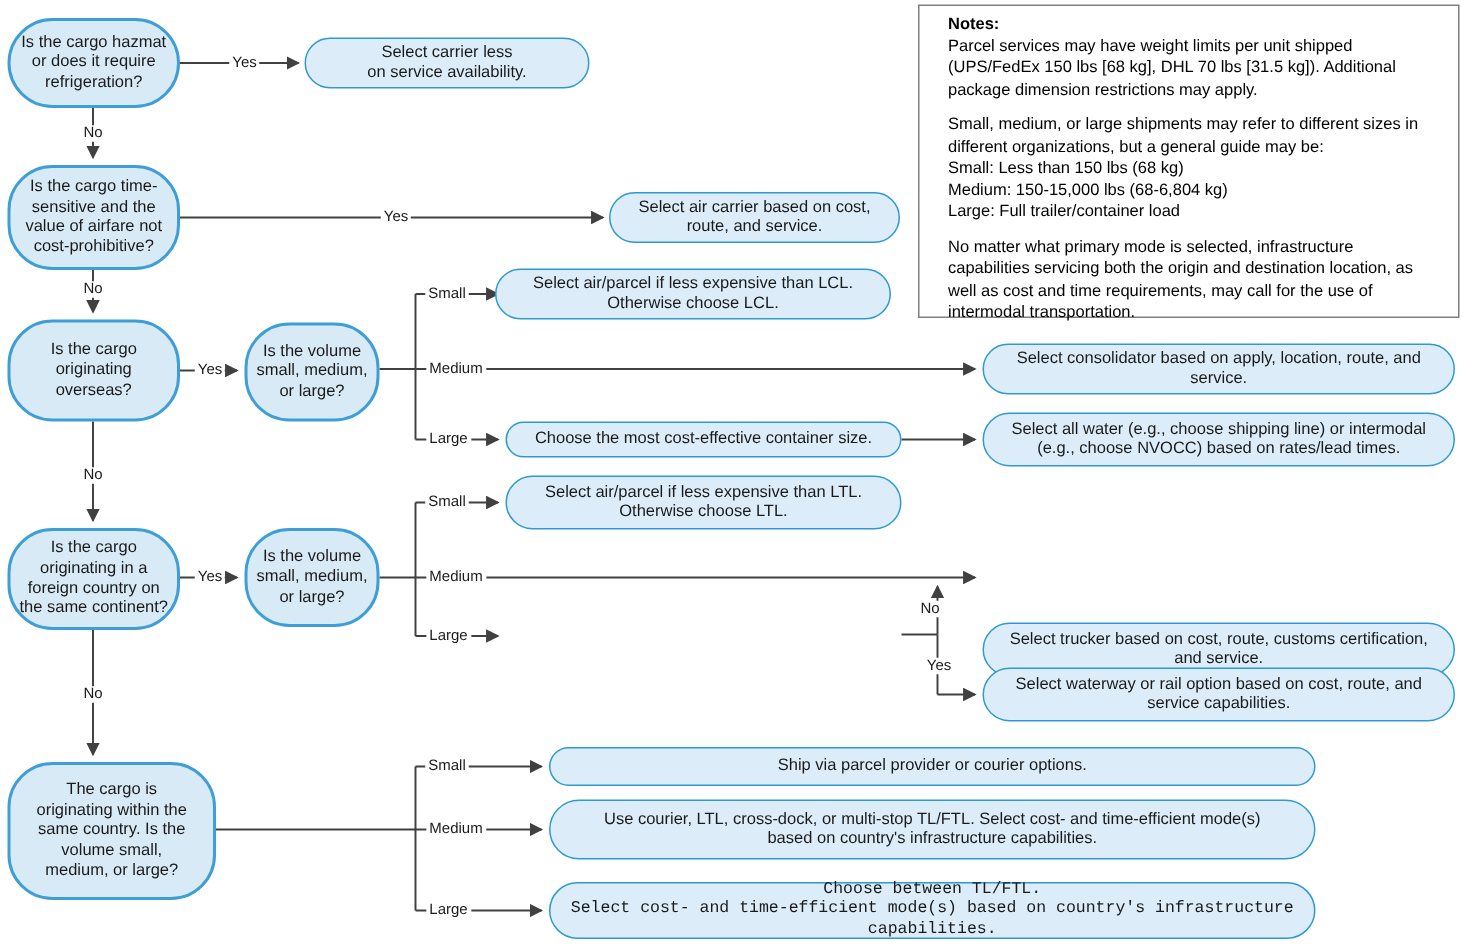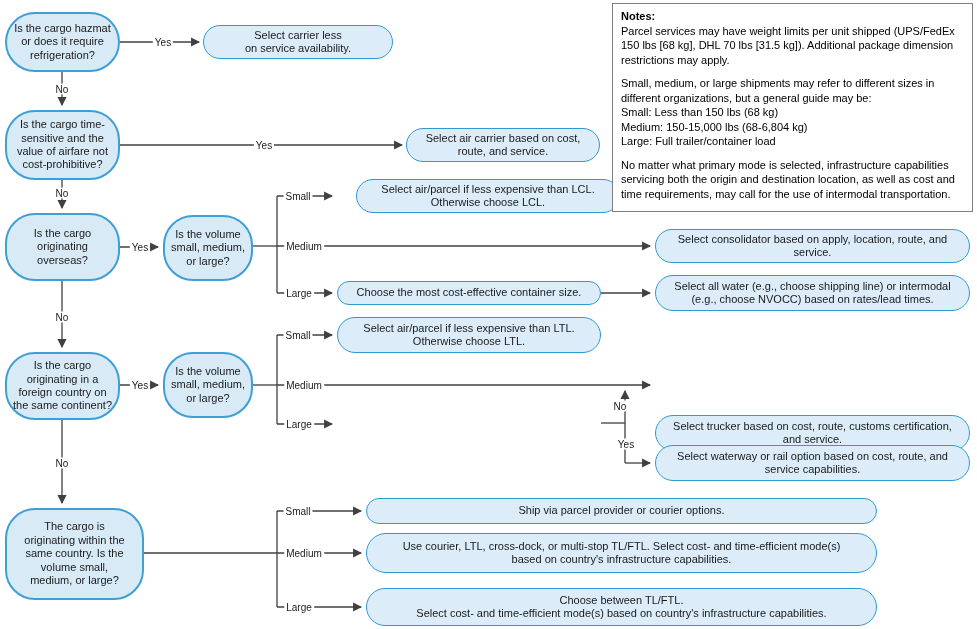--- a/index.html
+++ b/index.html
@@ -16,21 +16,21 @@
   .dbox{background:#d9eaf7;border:2px solid #3e9ed6;}
   .rbox{background:#dcedf9;border:1.5px solid #2e9ad2;}
   .sbox{background:#dcedf9;border:1.5px solid #2e9ad2;border-radius:999px;}
   .lbl{
     position:absolute;z-index:3;transform:translate(-50%,-50%);
     background:#ffffff;padding:0 2px;font-size:10px;color:#1a1a1a;white-space:nowrap;
   }
   .notes{
     position:absolute;left:612px;top:3px;width:361px;height:209px;z-index:2;
     border:1px solid #7f7f7f;background:#ffffff;box-sizing:border-box;
-    padding:5px 8px;font-size:11px;line-height:1.32;color:#000;
+    padding:5px 19px;font-size:11px;line-height:1.32;color:#000;
   }
   .notes .title{font-weight:bold;margin:0;}
   .notes p{margin:0 0 9px 0;white-space:pre-line;}
   .notes p:last-child{margin-bottom:0;}
 </style>
 </head>
 <body>
 
 <div class="canvas">
 
@@ -98,36 +98,36 @@
   <div class="node dbox" style="left:163px;top:352px;width:90px;height:66px;">Is the volume
 small, medium,
 or large?</div>
 
   <div class="node rbox" style="left:337px;top:281px;width:264px;height:24px;text-align:right;">Choose the most cost-effective container size.</div>
 
   <div class="node sbox" style="left:203px;top:25px;width:190px;height:34px;">Select carrier less
 on service availability.</div>
   <div class="node sbox" style="left:406px;top:128px;width:194px;height:34px;">Select air carrier based on cost,
 route, and service.</div>
-  <div class="node sbox" style="left:356px;top:179px;width:264px;height:34px;">Select air/parcel if less expensive than LCL.
+  <div class="node sbox" style="left:330px;top:179px;width:264px;height:34px;">Select air/parcel if less expensive than LCL.
 Otherwise choose LCL.</div>
   <div class="node sbox" style="left:655px;top:229px;width:315px;height:34px;">Select consolidator based on apply, location, route, and
 service.</div>
   <div class="node sbox" style="left:655px;top:275px;width:315px;height:36px;">Select all water (e.g., choose shipping line) or intermodal
 (e.g., choose NVOCC) based on rates/lead times.</div>
   <div class="node sbox" style="left:337px;top:317px;width:264px;height:36px;">Select air/parcel if less expensive than LTL.
 Otherwise choose LTL.</div>
   <div class="node sbox" style="left:655px;top:367px;width:315px;height:36px;margin-top:48px;">Select trucker based on cost, route, customs certification,
 and service.</div>
   <div class="node sbox" style="left:655px;top:445px;width:315px;height:36px;">Select waterway or rail option based on cost, route, and
 service capabilities.</div>
   <div class="node sbox" style="left:366px;top:533px;width:511px;height:40px;">Use courier, LTL, cross-dock, or multi-stop TL/FTL. Select cost- and time-efficient mode(s)
 based on country's infrastructure capabilities.</div>
   <div class="node sbox" style="left:366px;top:498px;width:511px;height:26px;">Ship via parcel provider or courier options.</div>
-  <div class="node sbox" style="left:366px;top:588px;width:511px;height:38px;">Choose between TL/FTL.
+  <div class="node sbox" style="left:366px;top:588px;width:511px;height:38px;font-family:Liberation Mono, monospace;">Choose between TL/FTL.
 Select cost- and time-efficient mode(s) based on country's infrastructure capabilities.</div>
 
   <span class="lbl" style="left:163px;top:42px;">Yes</span>
   <span class="lbl" style="left:62px;top:89px;">No</span>
   <span class="lbl" style="left:264px;top:145px;">Yes</span>
   <span class="lbl" style="left:62px;top:193px;">No</span>
   <span class="lbl" style="left:140px;top:247px;">Yes</span>
   <span class="lbl" style="left:62px;top:317px;">No</span>
   <span class="lbl" style="left:140px;top:385px;">Yes</span>
   <span class="lbl" style="left:62px;top:463px;">No</span>

